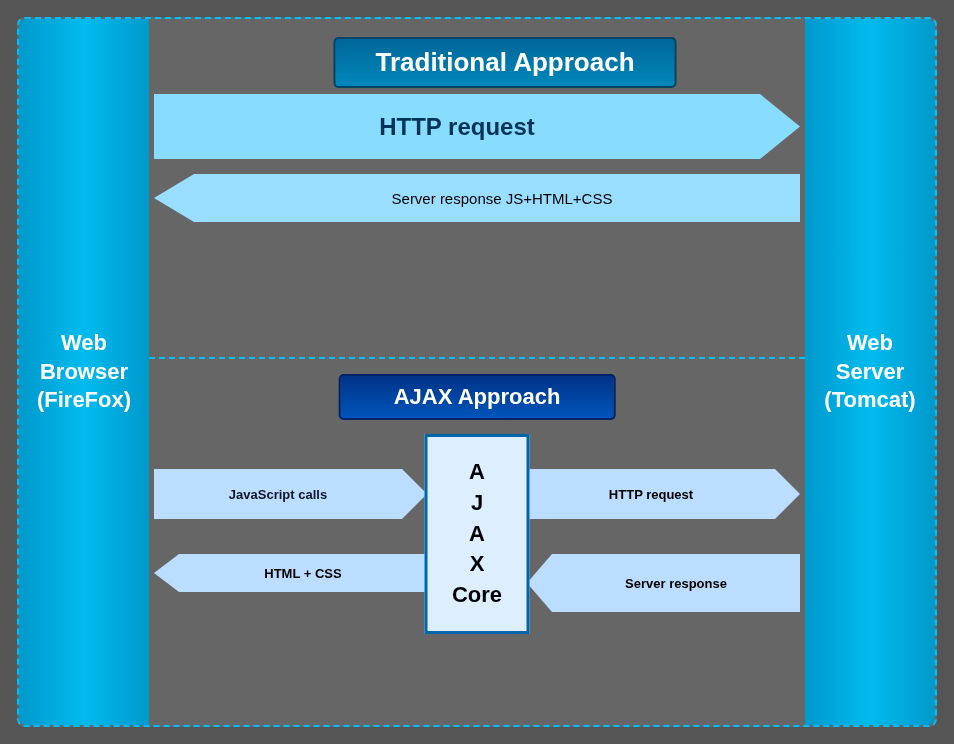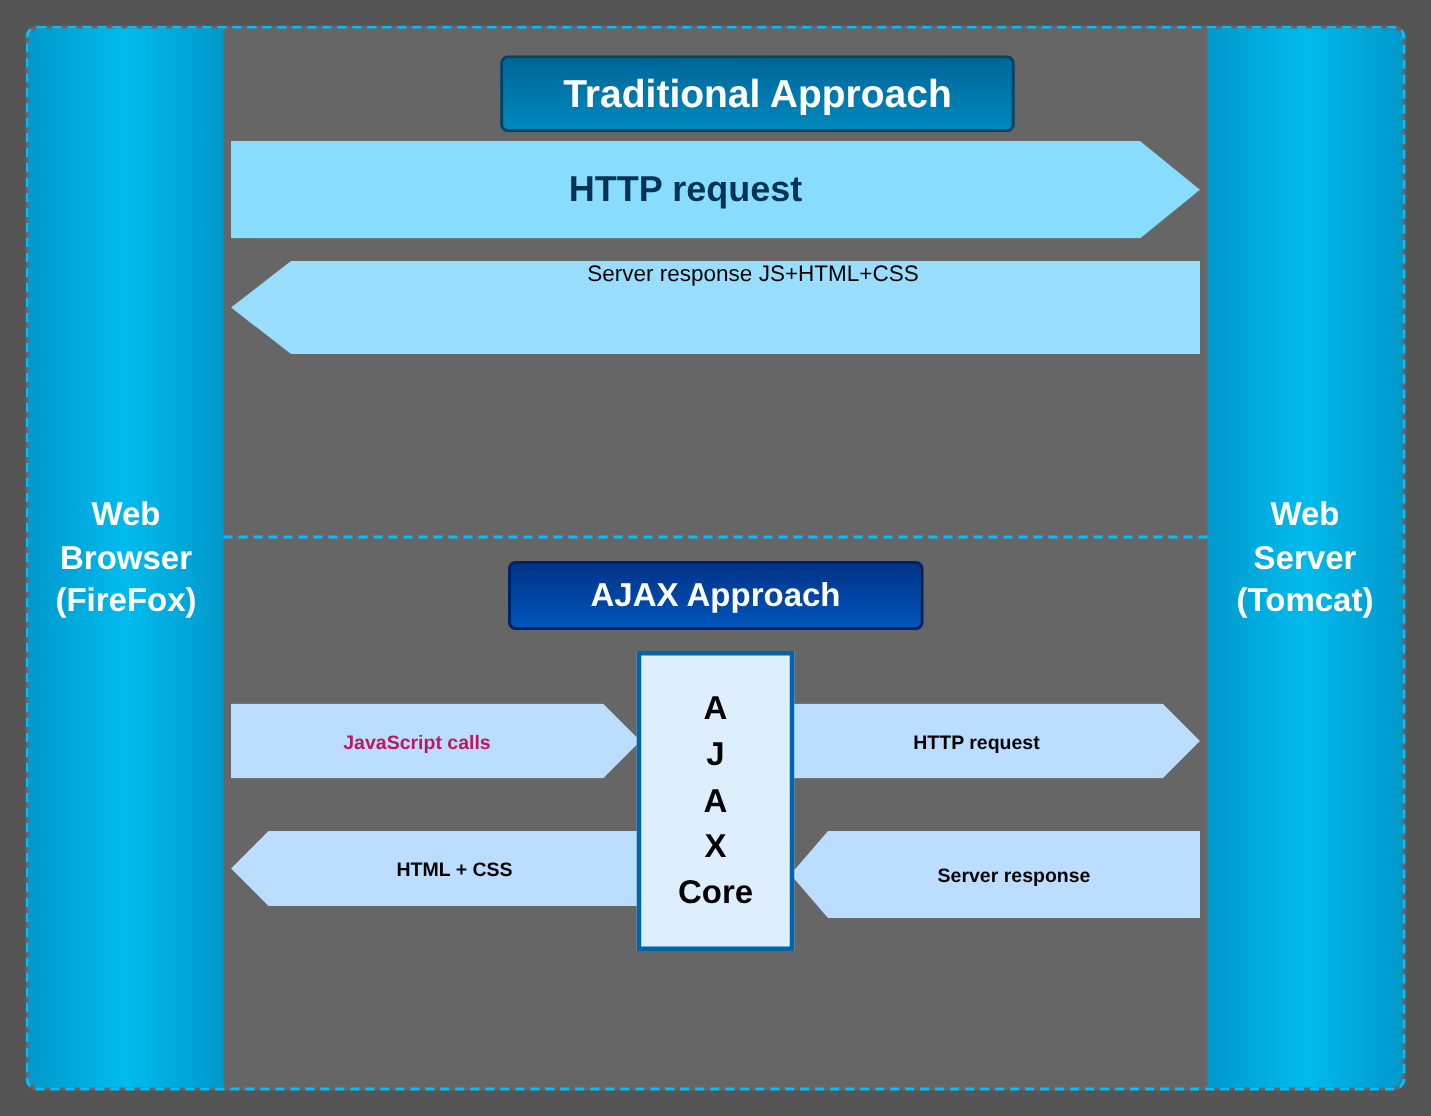--- a/index.html
+++ b/index.html
@@ -128,24 +128,25 @@
       color: #003355;
       padding-right: 40px;
     }
 
     
     .server-response-shape {
       position: absolute;
       top: 155px;
       left: 5px;
       right: 5px;
-      height: 62px;
+      height: 48px;
       background: #99ddff;
       clip-path: polygon(40px 0, 100% 0, 100% 100%, 40px 100%, 0 50%);
       display: flex;
+      align-items: center;
       justify-content: center;
     }
 
     .server-response-label {
       font-size: 15px;
       color: #000;
       padding-left: 50px;
     }
 
     
@@ -196,31 +197,31 @@
       height: 50px;
       background: #bbddff;
       clip-path: polygon(0 0, calc(100% - 25px) 0, 100% 50%, calc(100% - 25px) 100%, 0 100%);
       display: flex;
       align-items: center;
       justify-content: center;
     }
     .js-calls-label {
       font-size: 13px;
       font-weight: bold;
-      color: #be185d;
+      color: #0f172a;
       padding-right: 25px;
     }
 
     
     .html-css-arrow {
       position: absolute;
       top: 195px;
       left: 5px;
       width: calc(50% - 55px);
-      height: 50px;
+      height: 38px;
       background: #bbddff;
       clip-path: polygon(25px 0, 100% 0, 100% 100%, 25px 100%, 0 50%);
       display: flex;
       align-items: center;
       justify-content: center;
     }
     .html-css-label {
       font-size: 13px;
       font-weight: bold;
       color: #000;

